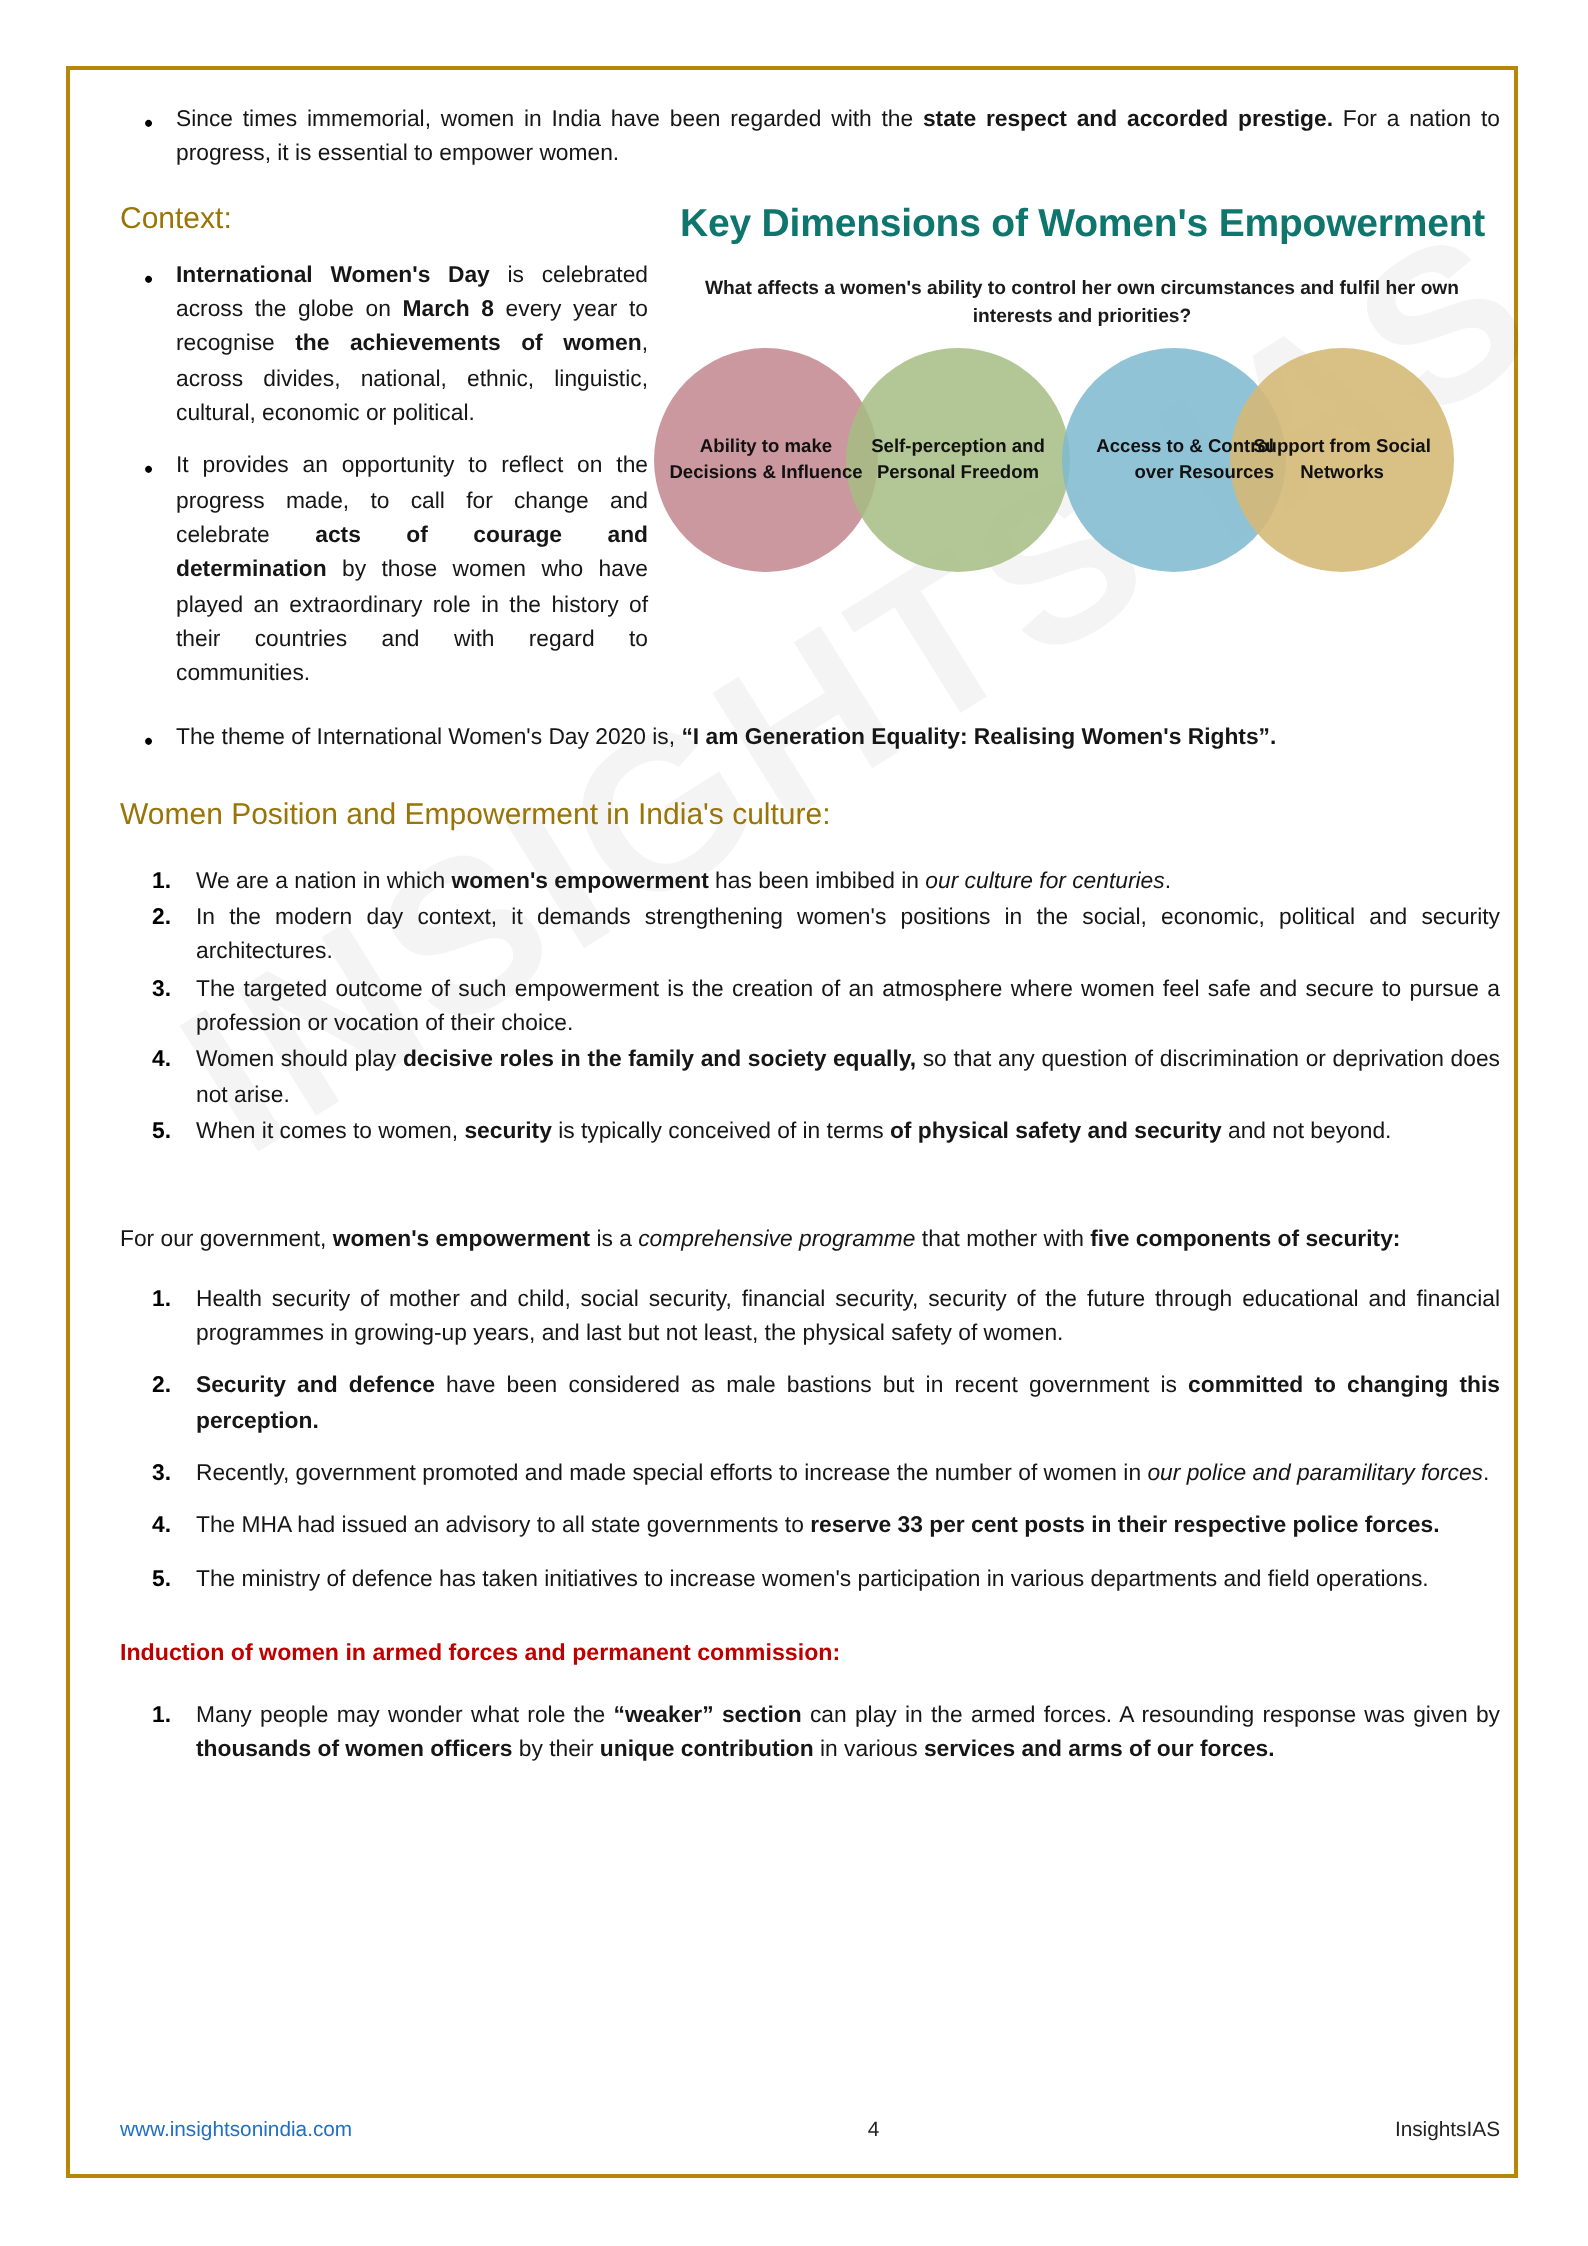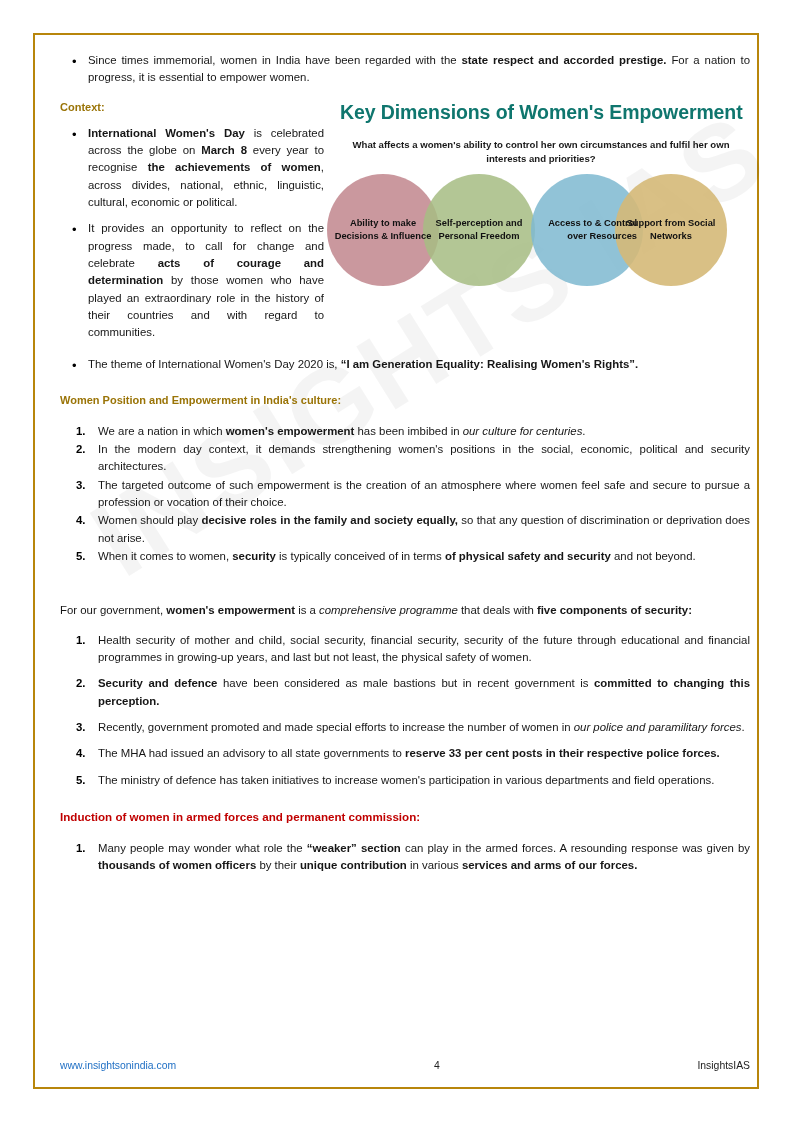--- a/index.html
+++ b/index.html
@@ -119,22 +119,22 @@
     flex: 1;
     font-size: 11.4px;
     line-height: 1.52;
     text-align: justify;
     color: #161616;
   }
   .num-row.spaced { margin-bottom: 9px; }
 
   
   .h-gold {
-    font-size: 11px;
-    font-weight: bold;
+    font-size: 15px;
+    font-weight: normal;
     color: #9a7407;
     margin: 0;
   }
   .h-green {
     font-size: 11.6px;
     font-weight: bold;
     color: #4a6121;
     margin: 0;
   }
   .h-red {
@@ -327,21 +327,21 @@
       <div class="num-mark">5.</div>
       <div class="num-body"><span>When it comes to women, </span><b>security</b><span> is typically conceived of in terms </span><b>of physical safety and security</b><span> and not beyond.</span></div>
     </div>
 
     <div class="gap-l"></div>
     <div class="gap-s"></div>
 
 
     <div class="gap-m"></div>
 
-    <div class="para"><span>For our government, </span><b>women's empowerment</b><span> is a </span><i>comprehensive programme</i><span> that deals with </span><b>five components of security:</b></div>
+    <div class="para"><span>For our government, </span><b>women's empowerment</b><span> is a </span><i>comprehensive programme</i><span> that mother with </span><b>five components of security:</b></div>
 
     <div class="gap-m"></div>
 
     <div class="num-row spaced">
       <div class="num-mark">1.</div>
       <div class="num-body">Health security of mother and child, social security, financial security, security of the future through educational and financial programmes in growing-up years, and last but not least, the physical safety of women.</div>
     </div>
 
     <div class="num-row spaced">
       <div class="num-mark">2.</div>

